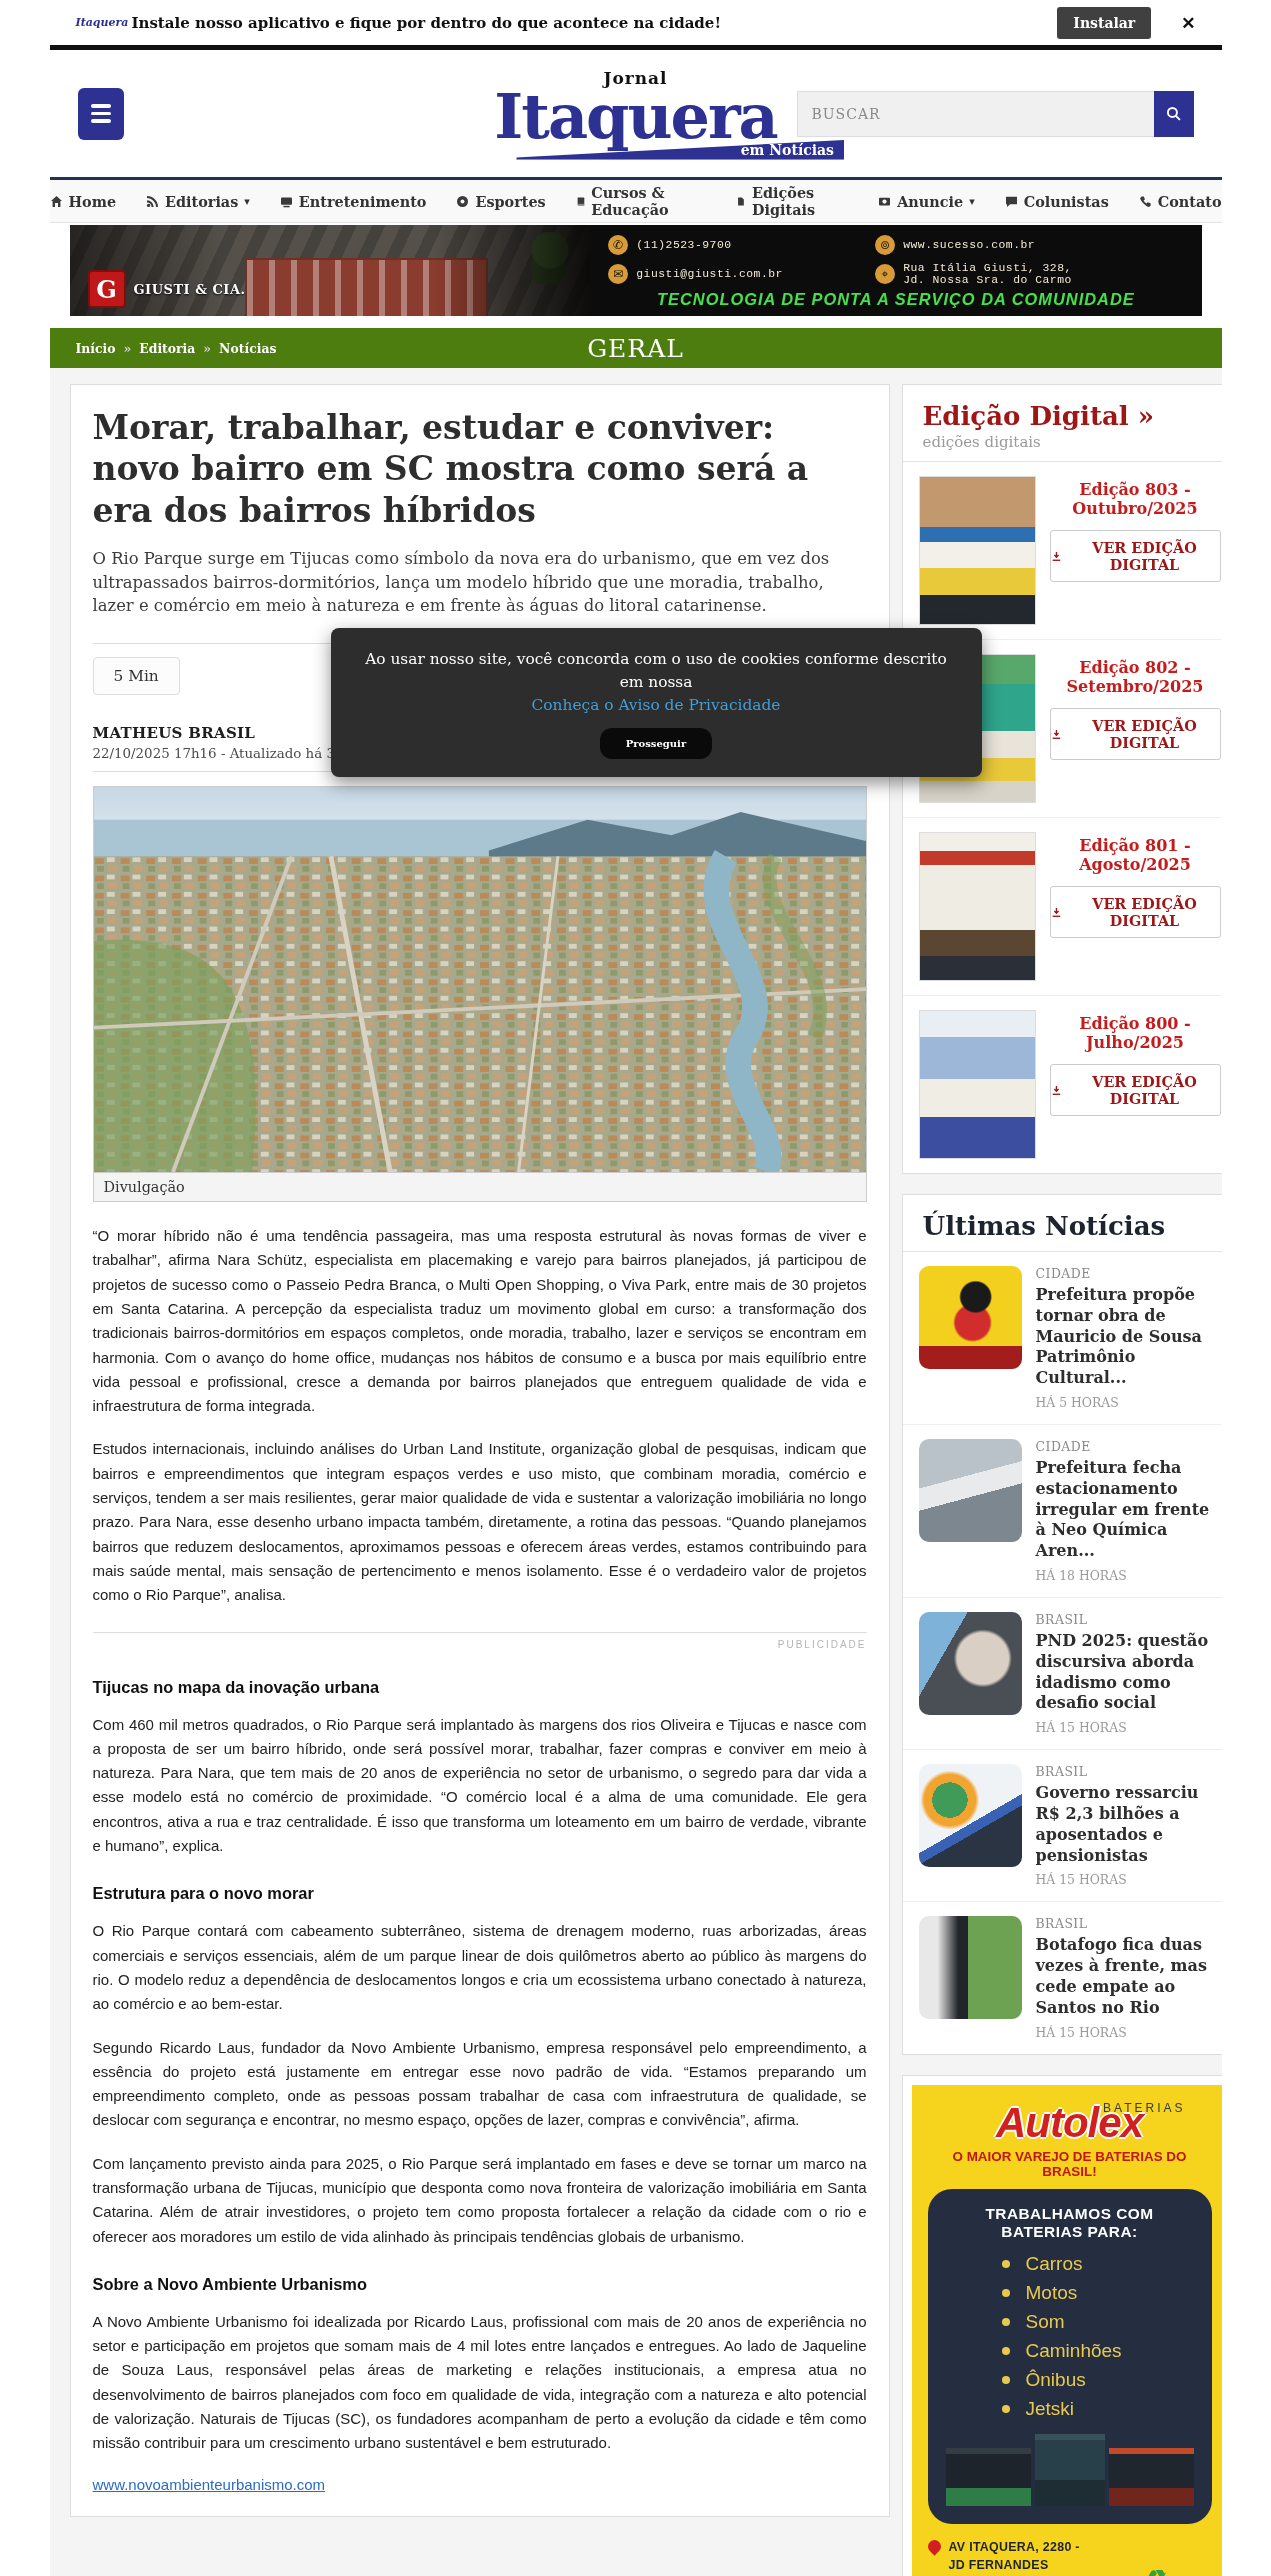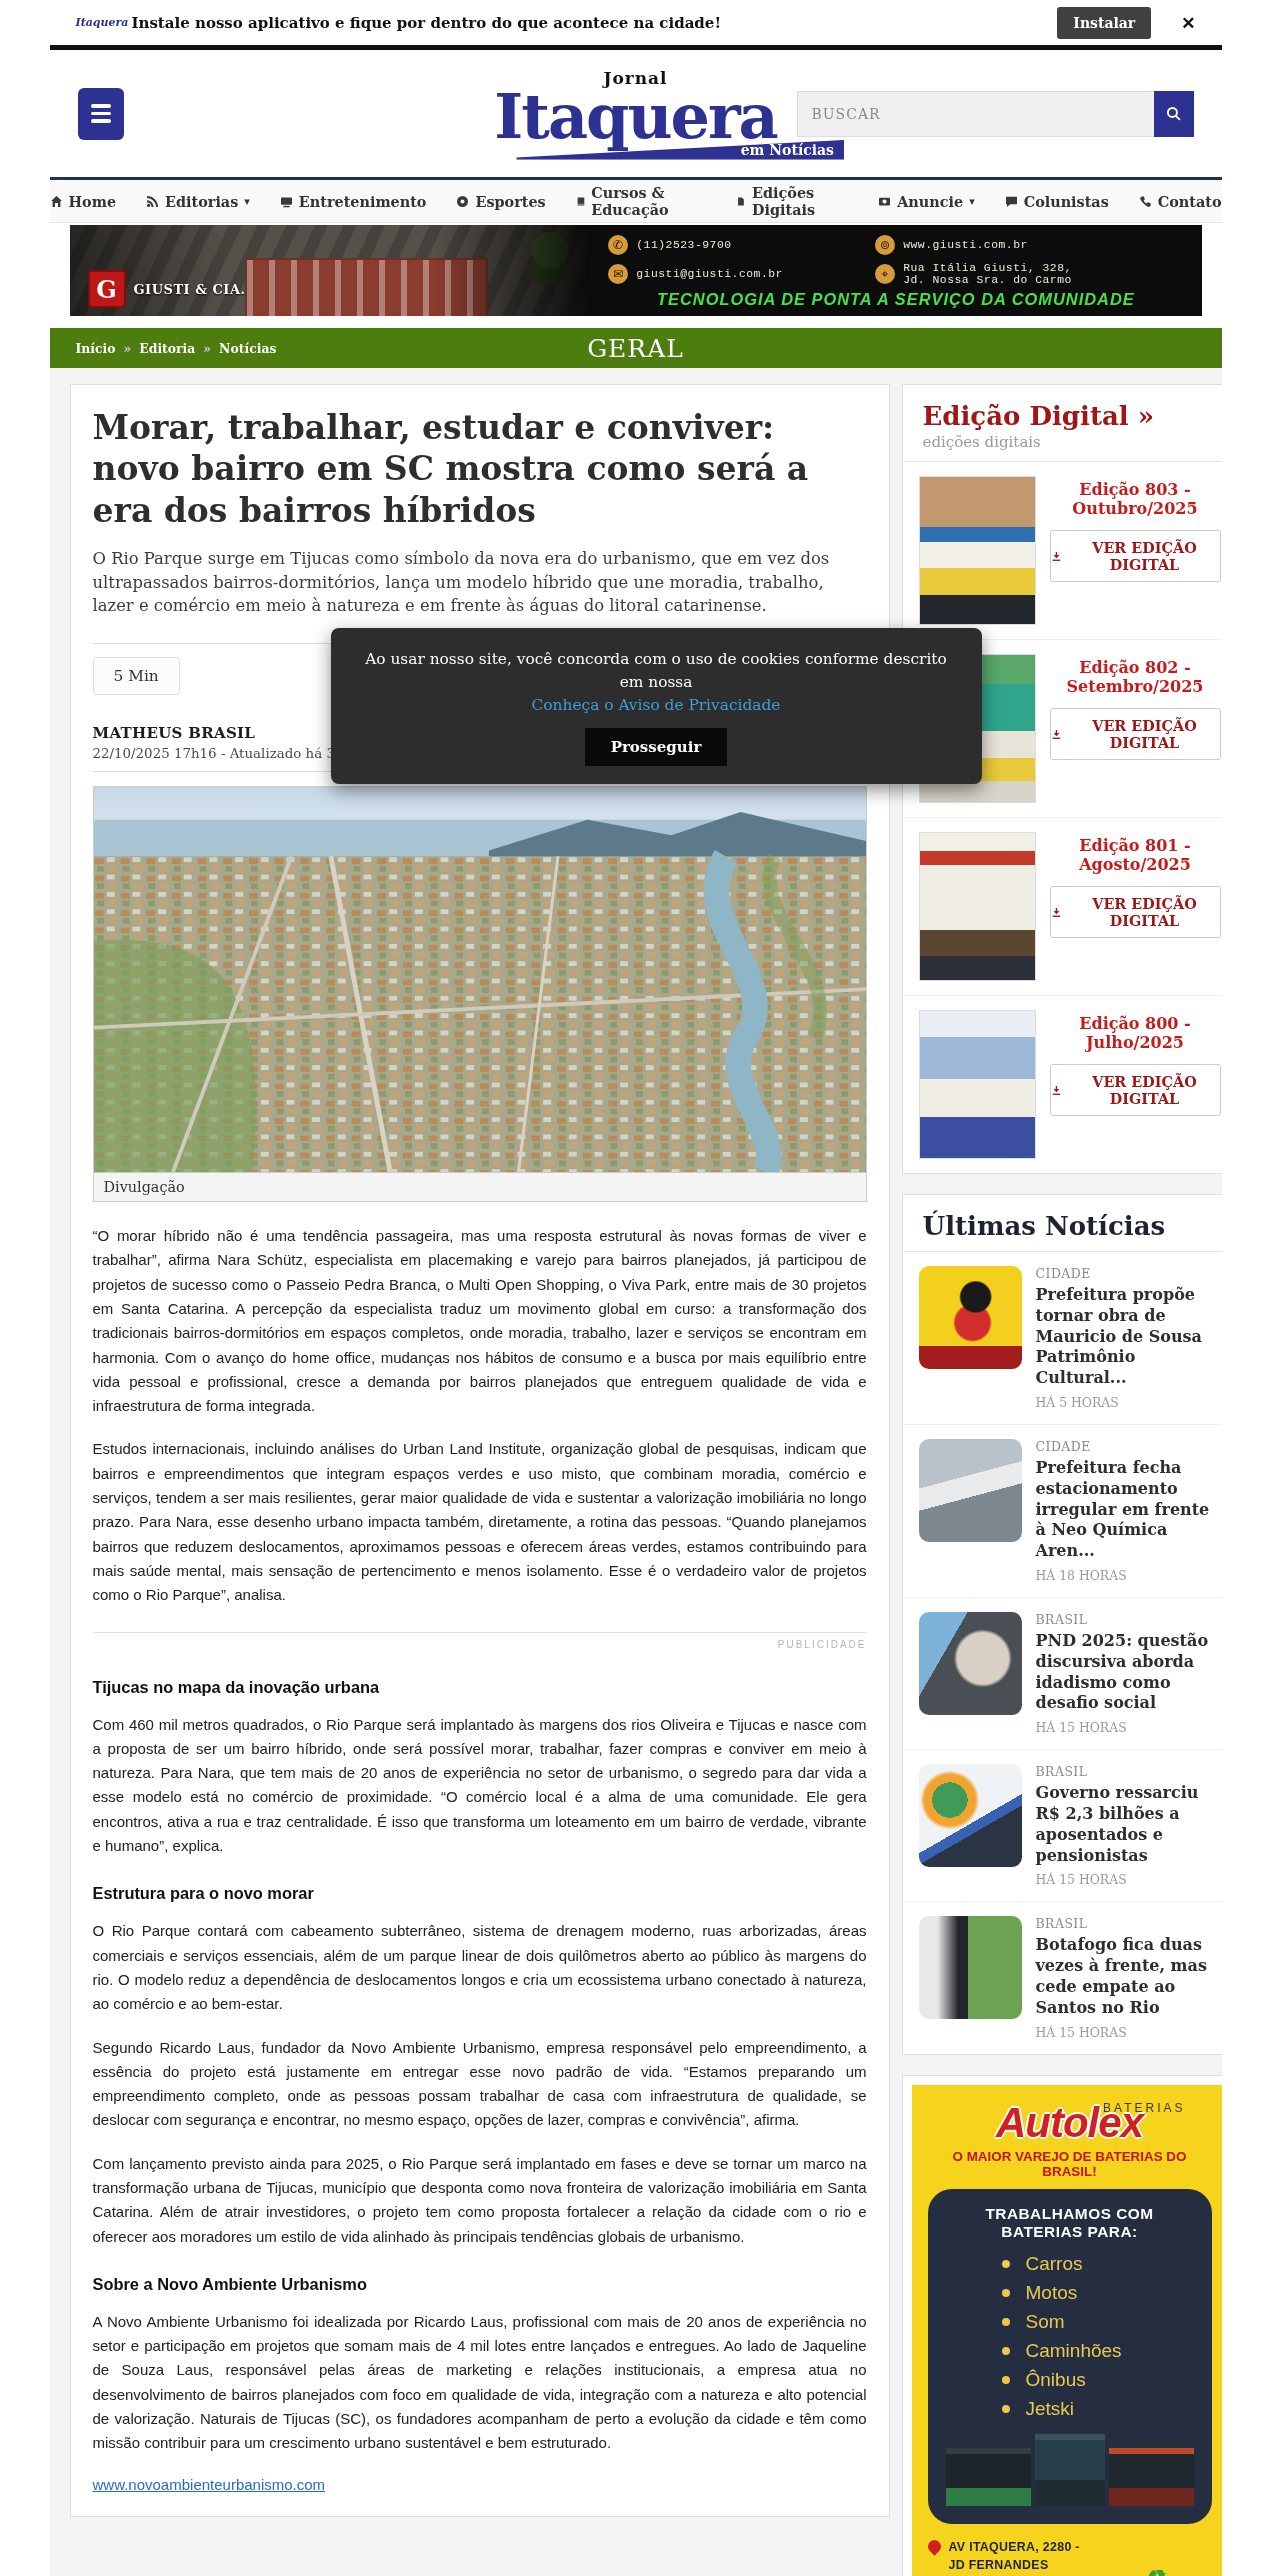--- a/index.html
+++ b/index.html
@@ -81,21 +81,21 @@
   .body-copy p { font-family:"Liberation Sans", sans-serif; font-size:15px; line-height:1.62; color:#222; text-align:justify; margin-bottom:19px; }
   .body-copy h3 { font-family:"Liberation Sans", sans-serif; font-size:16.4px; color:#111; margin:26px 0 16px; }
   .pub-mark { margin:24px 0 6px; border-top:1px solid #ddd; text-align:right; }
   .pub-mark span { font-size:10px; letter-spacing:2px; color:#b5b5b5; font-family:"Liberation Sans", sans-serif; }
   .ext-link { font-family:"Liberation Sans", sans-serif; font-size:15px; color:#2a6cc4; text-decoration:underline; cursor:pointer; }
 
   
   .cookie { position:absolute; left:281px; top:628px; width:651px; background:#2d2d2d; border-radius:8px; padding:20px 26px 18px; z-index:60; box-shadow:0 6px 18px rgba(0,0,0,.45); text-align:center; }
   .cookie .c-msg { color:#fff; font-size:15.4px; line-height:1.5; }
   .cookie .c-link { display:block; color:#3f9fd8; font-size:15.4px; margin-top:2px; text-decoration:none; cursor:pointer; }
-  .cookie .c-btn { margin-top:14px; background:#0a0a0a; color:#fff; border:none; border-radius:0; font-family:inherit; font-weight:bold; font-size:15px; padding:10px 26px; cursor:pointer;text-align:center; }
+  .cookie .c-btn { margin-top:14px; background:#0a0a0a; color:#fff; border:none; border-radius:12px; font-family:inherit; font-weight:bold; font-size:10px; padding:10px 26px; cursor:pointer;text-align:center; }
 
   
   .sb-head { padding:16px 20px 10px; border-bottom:1px solid #e3e3e3; }
   .sb-head .t-red { color:#9e1616; font-size:26px; font-weight:bold; }
   .sb-head .t-dark { color:#1d2430; font-size:26px; font-weight:bold; }
   .sb-head .sub { color:#9a9a9a; font-size:15px; margin-top:2px; }
   .ed-item { display:flex; gap:14px; padding:14px 16px; border-bottom:1px solid #eee; }
   .ed-item:last-child { border-bottom:none; }
   .ed-thumb { flex:none; width:117px; height:149px; border:1px solid #ddd; cursor:pointer; }
   .ed-803 { background:linear-gradient(#c2996f 0 34%, #2e6fb0 34% 44%, #f3f0ea 44% 62%, #e8c93a 62% 80%, #23282e 80% 100%); }
@@ -261,21 +261,21 @@
       <div class="gname">GIUSTI &amp; CIA.</div>
     </div>
     <div class="gb-right">
       <div class="gb-grid">
         <div class="gb-item">
             <span class="cic">✆</span>
             <span>(11)2523-9700</span>
           </div>
         <div class="gb-item">
             <span class="cic">⊚</span>
-            <span>www.giusti.com.br</span>
+            <span>www.sucesso.com.br</span>
           </div>
         <div class="gb-item">
             <span class="cic">✉</span>
             <span>giusti@giusti.com.br</span>
           </div>
         <div class="gb-item">
             <span class="cic">⌖</span>
             <span><span>Rua Itália Giusti, 328,</span><br><span>Jd. Nossa Sra. do Carmo</span></span>
           </div>
       </div>

